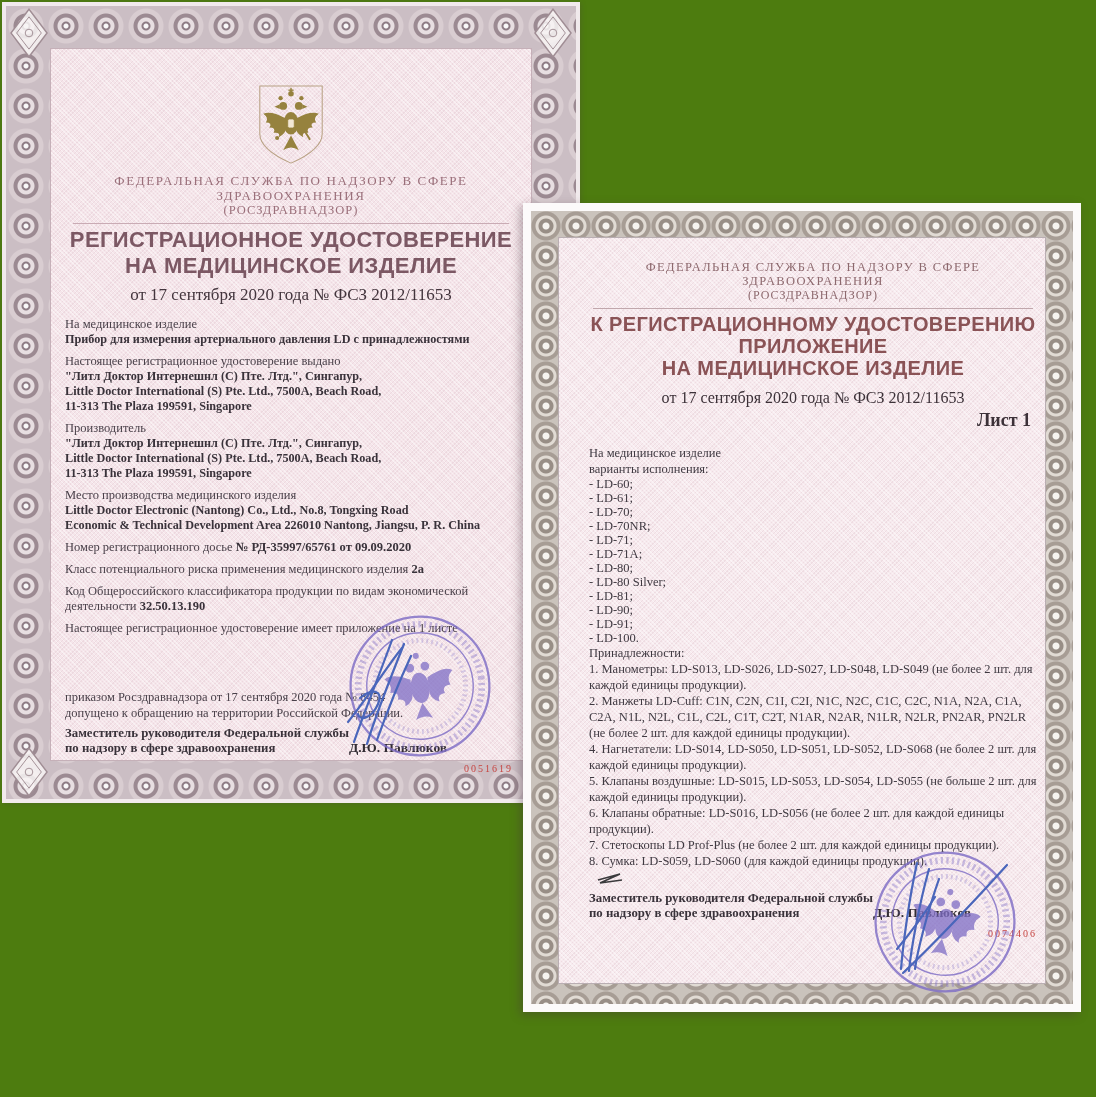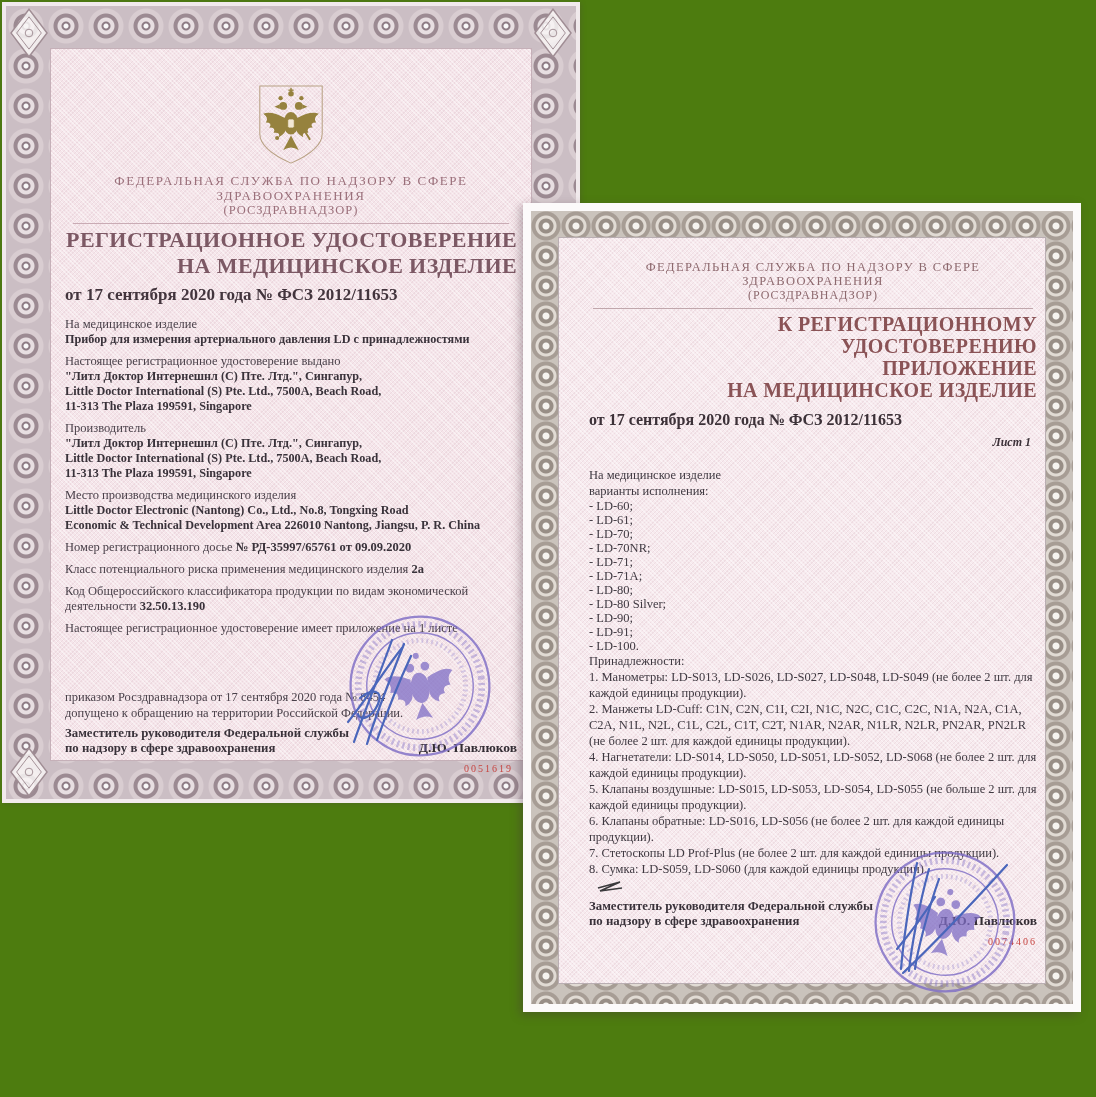--- a/index.html
+++ b/index.html
@@ -40,42 +40,42 @@
   
   .eagle{display:block;margin:34px auto 0;}
   .agency{margin-top:6px;text-align:center;color:#9a6f7a;font-size:13px;line-height:15px;
           letter-spacing:1.6px;}
   .agency-sub{text-align:center;color:#9a6f7a;font-size:12.5px;line-height:15px;letter-spacing:1px;}
   .agency-r,.agency-sub-r{color:#8d696e;}
   .agency-r{margin-top:22px;font-size:12.5px;line-height:14px;letter-spacing:1.4px;}
   .agency-sub-r{font-size:12px;line-height:14px;}
   hr.sep{border:0;border-top:1px solid #c9abb4;margin:5px 8px 3px;}
   hr.sep-r{margin:6px 4px 4px;border-top-color:#c0a7ac;}
-  .title{text-align:right;font-family:Liberation Serif, serif;font-weight:bold;
+  .title{text-align:center;font-family:Liberation Sans, sans-serif;font-weight:bold;
          font-size:22px;line-height:26px;color:#7c5864;letter-spacing:.4px;}
   .title-r{font-size:20px;line-height:22px;color:#8a5356;}
-  .dateline{margin-top:6px;text-align:left;font-weight:bold;font-size:17px;line-height:20px;
+  .dateline{margin-top:6px;text-align:center;font-weight:normal;font-size:17px;line-height:20px;
             color:#43353d;}
   .dateline-r{margin-top:10px;font-size:16px;line-height:18px;color:#3c3138;}
-  .sheet{margin-top:6px;text-align:right;font-weight:bold;font-size:12px;line-height:14px;
-         color:#3c3138;padding-right:6px;font-style:italic;}
+  .sheet{margin-top:6px;text-align:right;font-weight:bold;font-size:18px;line-height:14px;
+         color:#3c3138;padding-right:6px;}
   
   .bodytext{margin-top:12px;font-size:12.5px;line-height:15px;color:#4a414a;}
   .para{margin:0 0 7px;}
   .inline-bold{font-weight:bold;color:#39323a;}
   .bold-block{display:block;font-weight:bold;white-space:pre-line;color:#39323a;
               font-size:12.2px;}
   .bodytext-r{margin-top:18px;font-size:12.5px;line-height:16px;color:#3f3941;}
   .device-name{font-weight:bold;color:#36303a;}
   ul.plainlist,ol.plainlist{list-style:none;margin:0;padding:0;}
   .variants li{line-height:14px;}
   .accessories li{line-height:16px;}
   
   .order{margin-top:54px;white-space:pre-line;font-size:12.5px;line-height:15.5px;color:#4a414a;}
-  .sign-row{display:flex;justify-content:space-between;align-items:flex-end;margin-top:5px;}
+  .sign-row{display:flex;align-items:flex-end;margin-top:5px;}
   .sign-row-r{margin-top:6px;}
   .signer{font-weight:bold;white-space:pre-line;font-size:12.8px;line-height:15px;color:#39323a;}
   .signer-name{font-weight:bold;font-size:13.5px;color:#332d34;white-space:nowrap;}
   .serial{margin-top:5px;text-align:right;font-family:Liberation Serif, serif;
           font-size:10px;line-height:15px;letter-spacing:2px;color:#c74440;padding-right:4px;}
   .serial-r{line-height:15px;padding-right:0;text-align:right;}
   
   .medal{position:absolute;width:38px;height:50px;z-index:3;}
   .medal.tl{left:8px;top:6px;} .medal.tr{right:8px;top:6px;}
   .medal.bl{left:8px;bottom:6px;} .medal.br{right:8px;bottom:6px;}
@@ -230,20 +230,21 @@
           <ul class="plainlist variants">
 
           <li>- LD-60;</li>
               <li>- LD-61;</li>
               <li>- LD-70;</li>
               <li>- LD-70NR;</li>
               <li>- LD-71;</li>
               <li>- LD-71A;</li>
               <li>- LD-80;</li>
               <li>- LD-80 Silver;</li>
+              <li>- LD-81;</li>
               <li>- LD-90;</li>
               <li>- LD-91;</li>
               <li>- LD-100.</li>
             </ul>
           <div>Принадлежности:</div>
           <ol class="plainlist accessories">
 
           <li>1. Манометры: LD-S013, LD-S026, LD-S027, LD-S048, LD-S049 (не более 2 шт. для каждой единицы продукции).</li>
               <li>2. Манжеты LD-Cuff: C1N, C2N, C1I, C2I, N1C, N2C, C1C, C2C, N1A, N2A, C1A, C2A, N1L, N2L, C1L, C2L, C1T, C2T, N1AR, N2AR, N1LR, N2LR, PN2AR, PN2LR (не более 2 шт. для каждой единицы продукции).</li>
               <li>4. Нагнетатели: LD-S014, LD-S050, LD-S051, LD-S052, LD-S068 (не более 2 шт. для каждой единицы продукции).</li>

